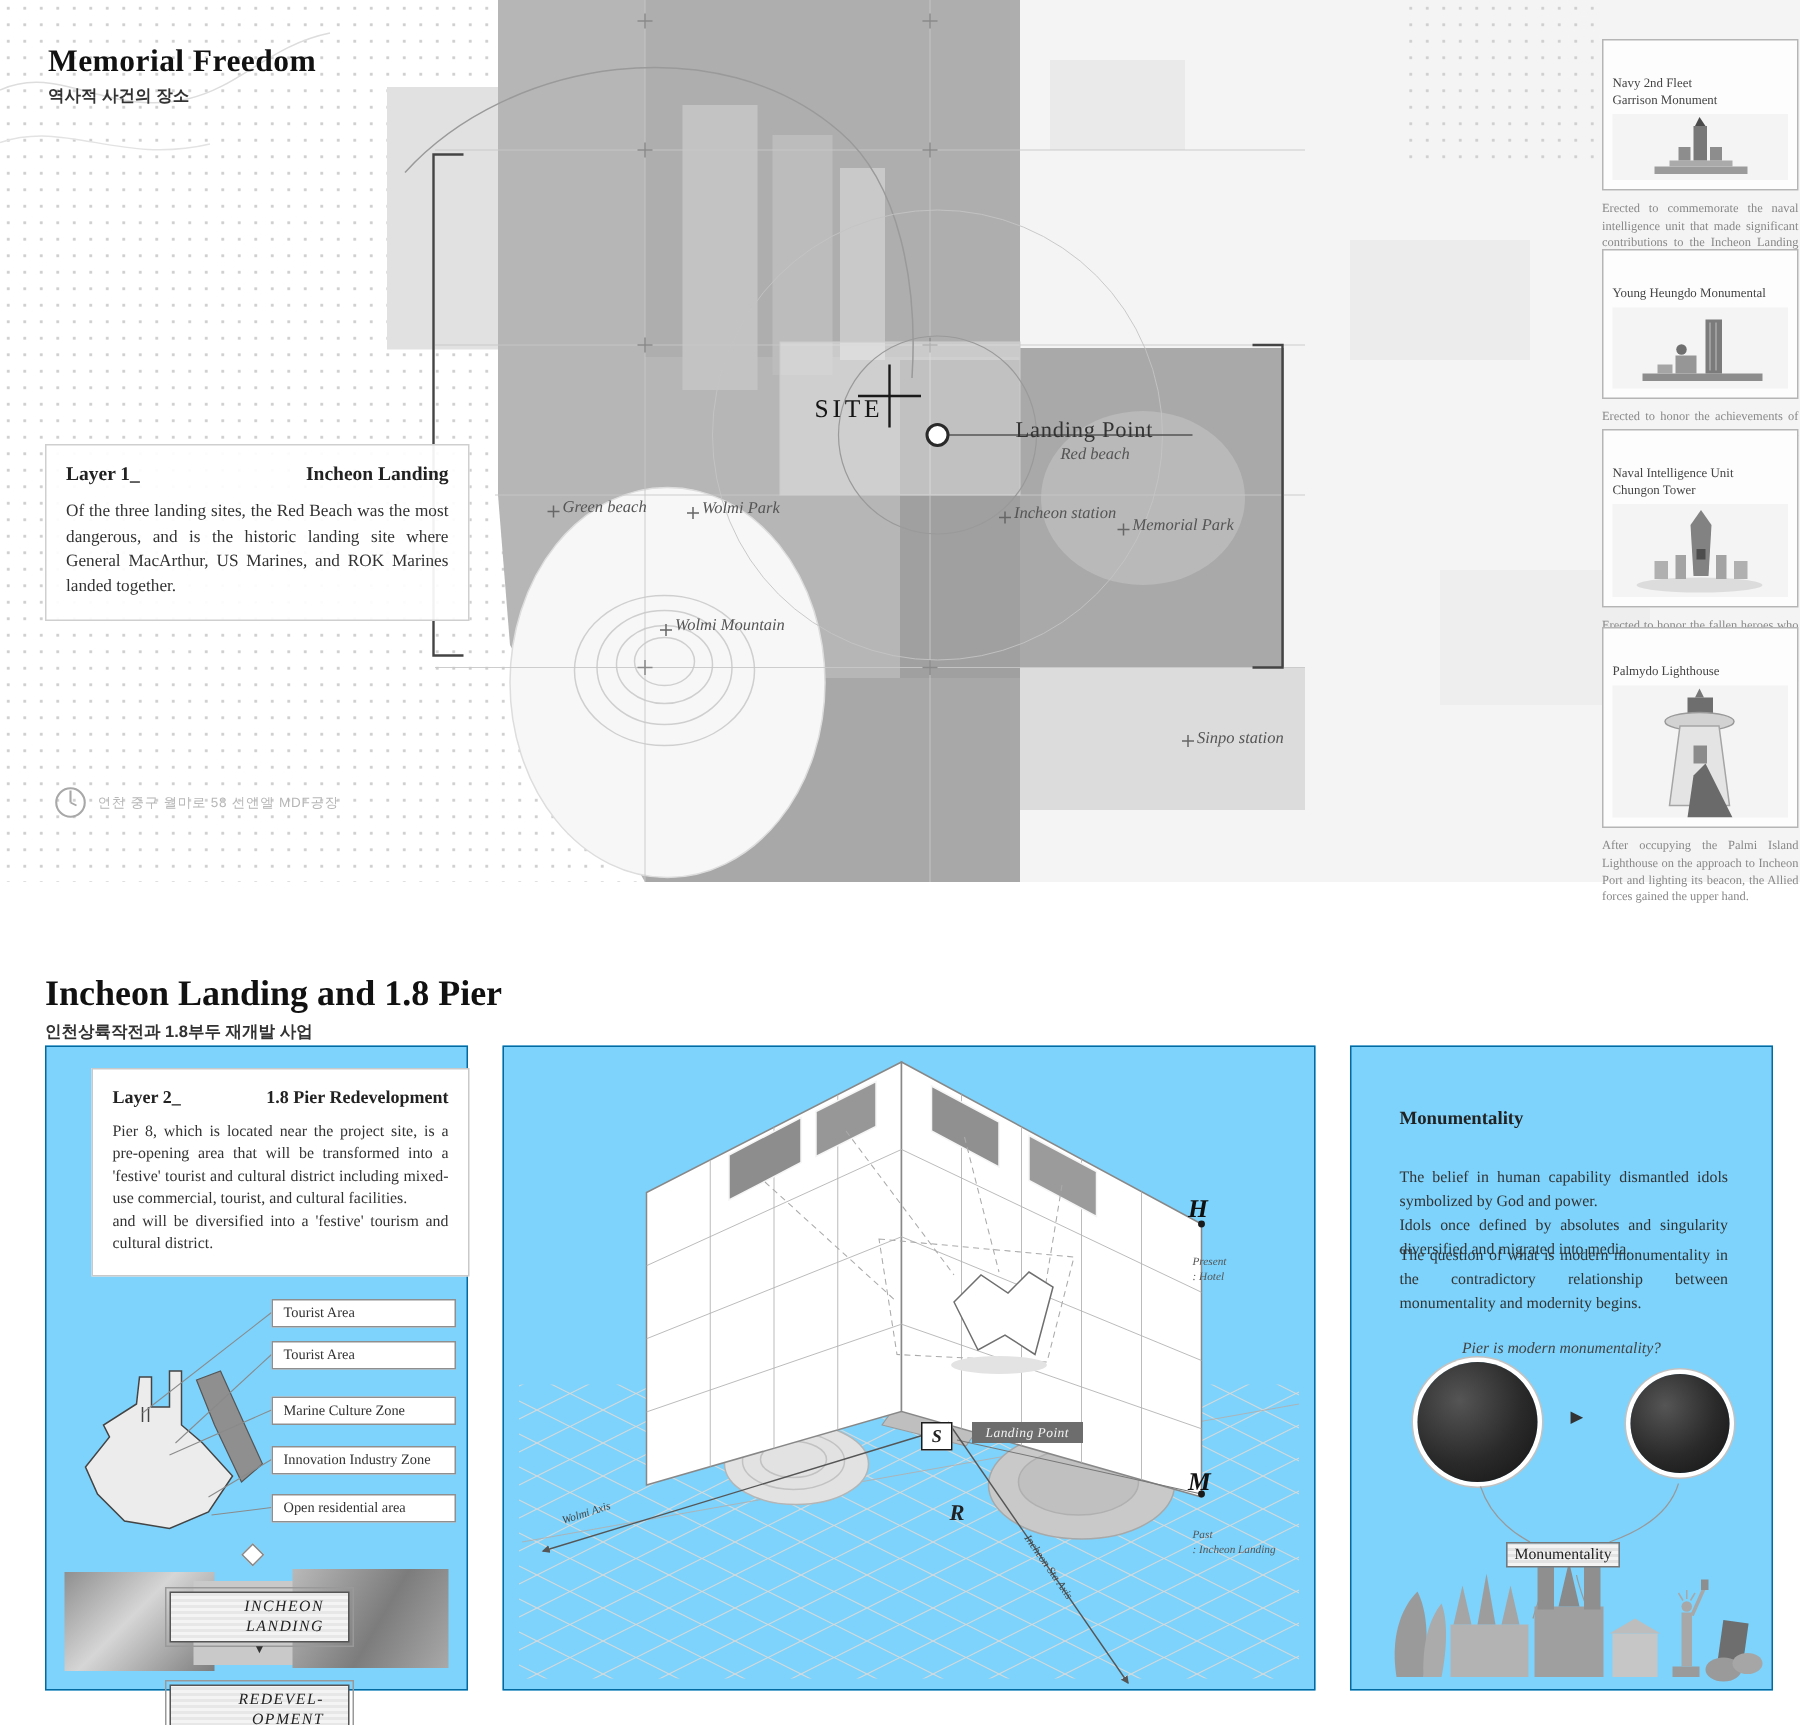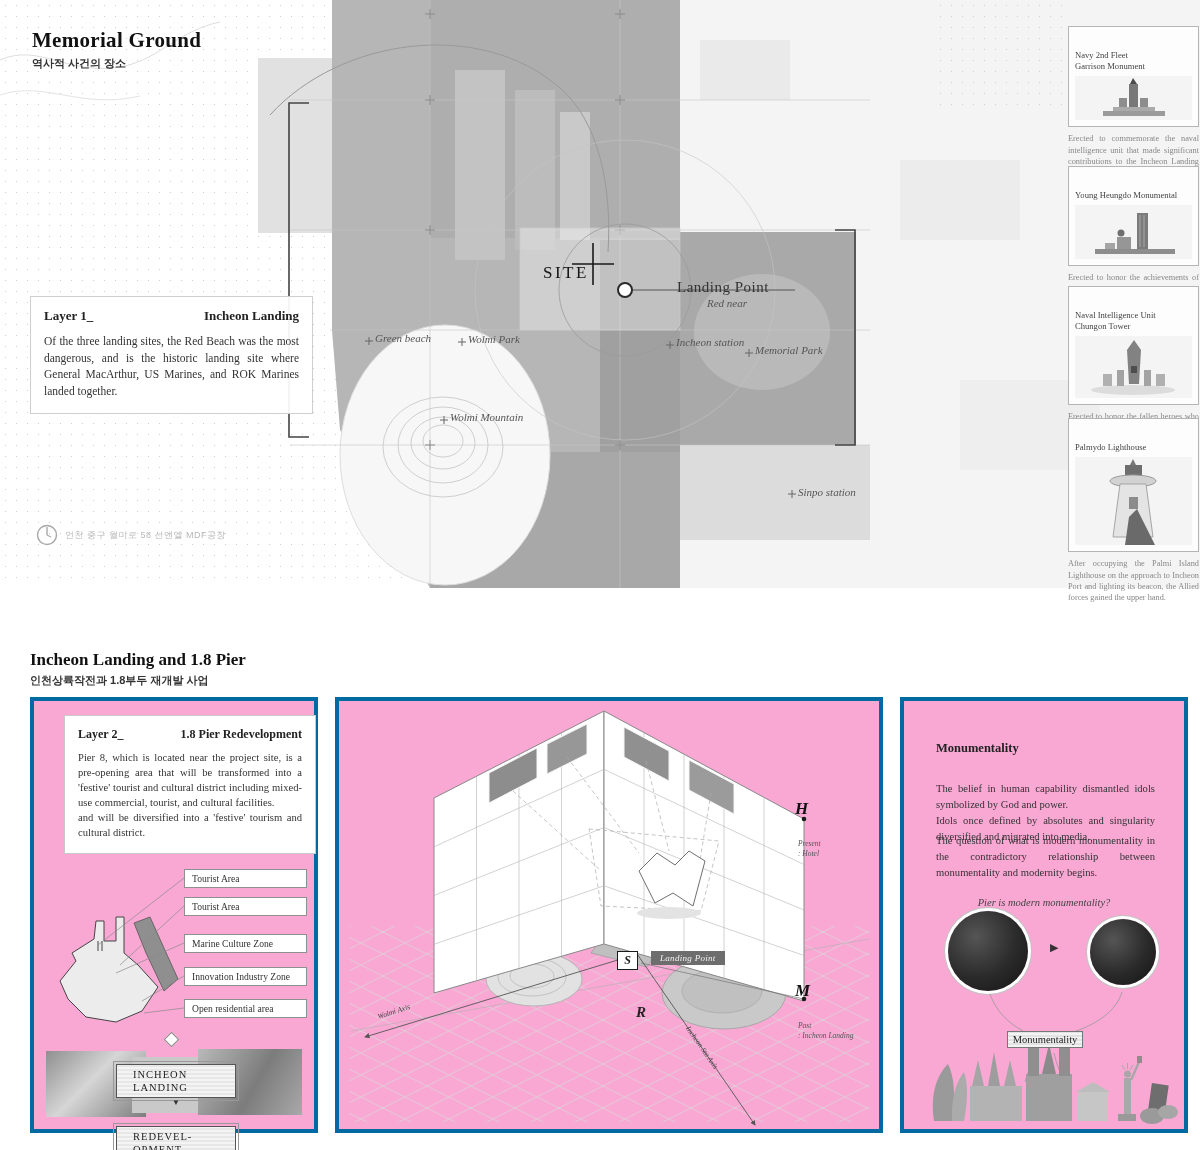--- a/index.html
+++ b/index.html
@@ -30,43 +30,43 @@
 
   
   .mon-card{position:absolute;left:1068px;width:131px;}
   .mon-box{border:1px solid #b5b5b5;background:#fdfdfd;padding:5px 6px 6px;}
   .mon-title{font-size:8.6px;line-height:1.3;color:#444;}
   .mon-img{margin-top:4px;background:#f4f4f4;}
   .mon-cap{margin-top:6px;font-size:8.3px;line-height:1.38;color:#888;text-align:justify;}
 
   
   .sec2-head{left:30px;top:650px;}
-  .sec2-head h2{margin:0;font-size:17px;font-weight:bold;color:#111;}
+  .sec2-head h2{margin:0;font-size:24px;font-weight:bold;color:#111;}
   .sec2-head .kr{margin-top:3px;font-family:"Liberation Sans",sans-serif;font-size:11px;font-weight:bold;color:#333;}
-  .panel{position:absolute;top:697px;height:428px;border:4px solid #0369a1;background:#f9a8d4;}
+  .panel{position:absolute;top:697px;height:428px;border:1px solid #0369a1;background:#7dd3fc;}
   .panel-left{left:30px;width:280px;}
   .panel-mid{left:335px;width:540px;}
   .panel-right{left:900px;width:280px;}
 
   .layer2-box{left:30px;top:14px;width:224px;border:1px solid #c9c9c9;padding:11px 13px 13px;background:#fff;}
   .layer2-head{display:flex;justify-content:space-between;font-size:12px;font-weight:bold;color:#222;}
   .layer2-body{margin-top:8px;font-size:10.6px;line-height:1.42;color:#333;}
 
   .zones{left:12px;top:160px;width:256px;height:162px;}
   .zone-box{position:absolute;left:138px;width:114px;height:17px;border:1px solid #8f8f8f;
     background:#fff;font-size:9.6px;color:#333;display:flex;align-items:center;padding-left:7px;}
 
   .strip{left:12px;top:342px;width:256px;height:78px;}
   .strip .ph{position:absolute;}
   .strip-diamond{position:absolute;left:120px;top:-9px;width:9px;height:9px;border:1px solid #888;
     background:#fff;transform:rotate(45deg);}
   .strip-labels{position:absolute;left:86px;top:3px;width:88px;display:flex;flex-direction:column;align-items:center;}
   .strip-box{width:86px;border:1px solid #555;outline:1px solid #999;outline-offset:2px;
     background:repeating-linear-gradient(0deg,#f4f4f4 0 2px,#e7e7e7 2px 4px);
-    text-align:left;font-size:10.5px;letter-spacing:1px;color:#222;padding:3px 16px;line-height:1.25;}
+    text-align:right;font-size:10.5px;letter-spacing:1px;color:#222;padding:3px 16px;line-height:1.25;font-style:italic;}
   .strip-tri{font-size:8px;color:#333;line-height:1;margin:1px 0;}
 
   
   .iso-H,.iso-M{position:absolute;font-style:italic;font-weight:bold;font-size:17px;color:#111;}
   .iso-sub{position:absolute;font-style:italic;font-size:7.5px;color:#555;line-height:1.35;}
   .iso-S{position:absolute;width:19px;height:17px;border:1.5px solid #1a1a1a;background:#fff;
     font-style:italic;font-weight:bold;font-size:12px;display:flex;align-items:center;justify-content:center;}
   .iso-R{position:absolute;font-style:italic;font-weight:bold;font-size:15px;color:#222;}
   .iso-lp{position:absolute;background:#6d6d6d;color:#f3f3f3;font-style:italic;font-size:9px;
     padding:2px 9px;letter-spacing:.3px;}
@@ -165,35 +165,35 @@
         <path d="M745,353 h8 M749,349 v8"></path>
         <path d="M440,420 h8 M444,416 v8"></path>
         <path d="M788,494 h8 M792,490 v8"></path>
       </g>
     </svg>
 
     <div class="abs" style="left:935px;top:0;width:130px;height:112px;
          background-image:radial-gradient(circle,#cfcfcf .9px,rgba(0,0,0,0) 1px);background-size:11px 11px;"></div>
 
     <div class="abs title-block">
-      <h1>Memorial Ground</h1>
+      <h1>Memorial Freedom</h1>
       <div class="kr">역사적 사건의 장소</div>
     </div>
 
     <div class="abs layer-box">
       <div class="layer-head">
         <span>Layer 1_</span>
         <span>Incheon Landing</span>
       </div>
       <div class="layer-body just">Of the three landing sites, the Red Beach was the most dangerous, and is the historic landing site where General MacArthur, US Marines, and ROK Marines landed together.</div>
     </div>
 
     <div class="site-label">SITE</div>
     <div class="lp-label">Landing Point</div>
-    <div class="rb-label">Red near</div>
+    <div class="rb-label">Red beach</div>
     <div class="maplabel" style="left:375px;top:332px">Green beach</div>
     <div class="maplabel" style="left:468px;top:333px">Wolmi Park</div>
     <div class="maplabel" style="left:676px;top:336px">Incheon station</div>
     <div class="maplabel" style="left:755px;top:344px">Memorial Park</div>
     <div class="maplabel" style="left:450px;top:411px">Wolmi Mountain</div>
     <div class="maplabel" style="left:798px;top:486px">Sinpo station</div>
 
     <div class="mon-card" style="top:26px">
       <div class="mon-box">
         <div class="mon-title preline">Navy 2nd Fleet

